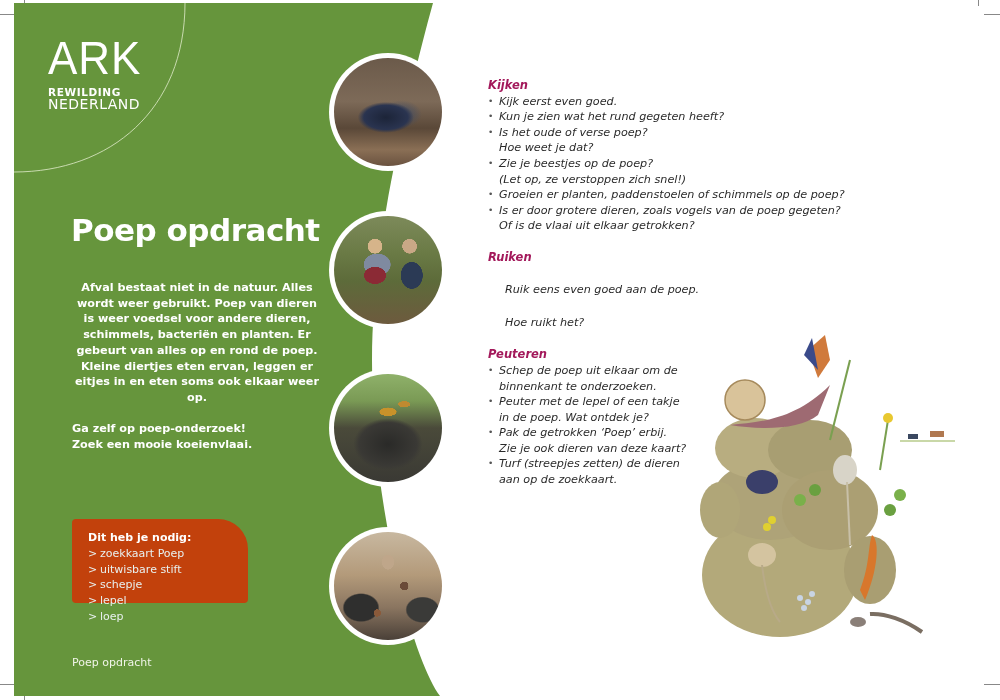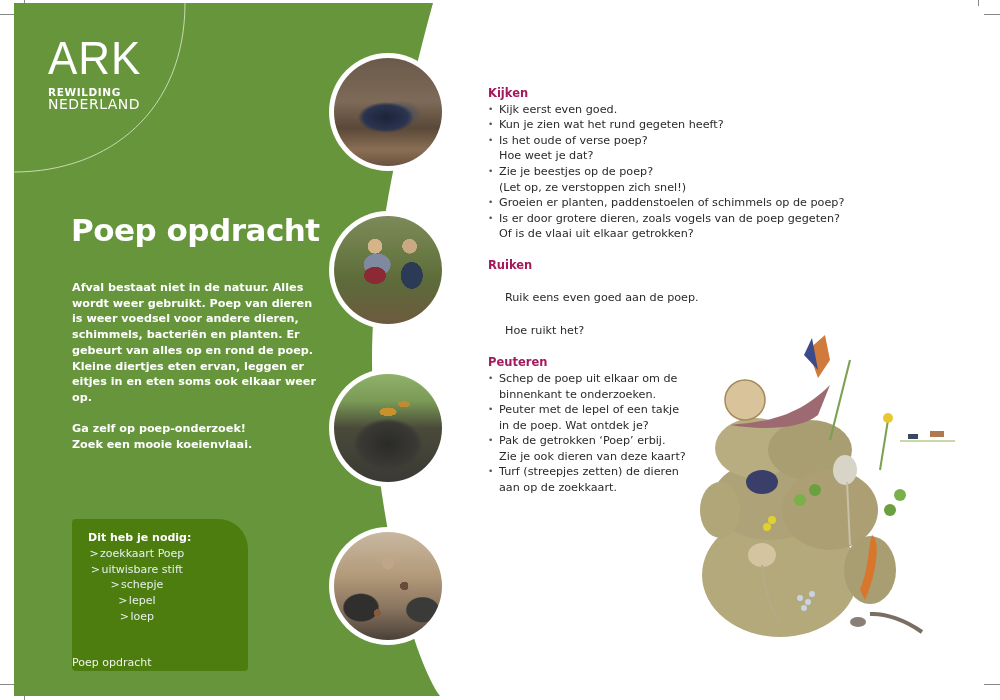--- a/index.html
+++ b/index.html
@@ -9,29 +9,29 @@
     font-family: "DejaVu Sans", "Liberation Sans", sans-serif;
   }
   .crop { position: absolute; background: #888; }
   .green-panel { position: absolute; left: 0; top: 0; width: 1000px; height: 700px; }
   .logo { position: absolute; left: 48px; top: 38px; color: #fff; text-align: left; width: 72px; }
   .logo .ark { font-family: "Liberation Sans", sans-serif; font-size: 44px; font-weight: 400; letter-spacing: 1px; line-height: 40px; transform: scaleY(1.05); }
   .logo .rew { font-size: 10.5px; font-weight: bold; letter-spacing: 0.6px; line-height: 12px; margin-top: 8px; }
   .logo .ned { font-size: 14px; letter-spacing: 0.5px; line-height: 12px; }
   .title { position: absolute; left: 71px; top: 212px; color: #fff; font-family: "DejaVu Sans", sans-serif; font-weight: bold; font-size: 31px; letter-spacing: -0.5px; }
   .intro { position: absolute; left: 72px; top: 280px; width: 250px; color: #fff; font-weight: bold; font-size: 11.2px; line-height: 15.7px; }
-  .intro p { margin: 0 0 15.7px 0; }
-  .needs { position: absolute; left: 72px; top: 519px; width: 176px; height: 152px; background: #4d7c0f; border-radius: 4px 30px 4px 4px; color: #e8f0ef; }
+  .intro p { margin: 0 0 15.7px 0; text-align: center; }
+  .needs { position: absolute; left: 72px; top: 519px; width: 176px; height: 84px; background: #c2410c; border-radius: 4px 30px 4px 4px; color: #e8f0ef; }
   .needs .head { position: absolute; left: 16px; top: 12px; font-weight: bold; font-size: 11px; color:#fff; }
-  .needs ul { list-style: none; margin: 0; padding: 0; position: absolute; left: 16px; top: 27px; font-size: 11px; line-height: 15.7px; text-align: center; }
+  .needs ul { list-style: none; margin: 0; padding: 0; position: absolute; left: 16px; top: 27px; font-size: 11px; line-height: 15.7px; }
   .needs li::before { content: ">"; display: inline-block; width: 12px; }
   .footer { position: absolute; left: 72px; top: 656px; color: #f0f4e8; font-size: 11px; }
   .circle { position: absolute; width: 118px; height: 118px; border-radius: 50%; background: #fff; }
   .circle .photo { position: absolute; left: 5px; top: 5px; width: 108px; height: 108px; border-radius: 50%; overflow: hidden; }
-  .right { position: absolute; left: 488px; top: 86px; width: 360px; color: #2a2a2a; font-size: 11.2px; line-height: 15.6px; }
+  .right { position: absolute; left: 488px; top: 78px; width: 360px; color: #2a2a2a; font-size: 11.2px; line-height: 15.6px; font-style: italic; }
   .right h3 { margin: 0; color: #a3195b; font-size: 11.5px; font-weight: bold; line-height: 15.6px; }
   .right ul { list-style: none; margin: 0; padding: 0; }
   .right li { position: relative; padding-left: 11px; }
   .right li::before { content: "•"; position: absolute; left: 0; top: 0; font-size: 9px; color: #555; }
   .right .sec { margin-bottom: 15.6px; }
   .right p { margin: 17px; }
   .illus { position: absolute; left: 700px; top: 330px; width: 270px; height: 320px; }
 </style>
 </head>
 <body>

